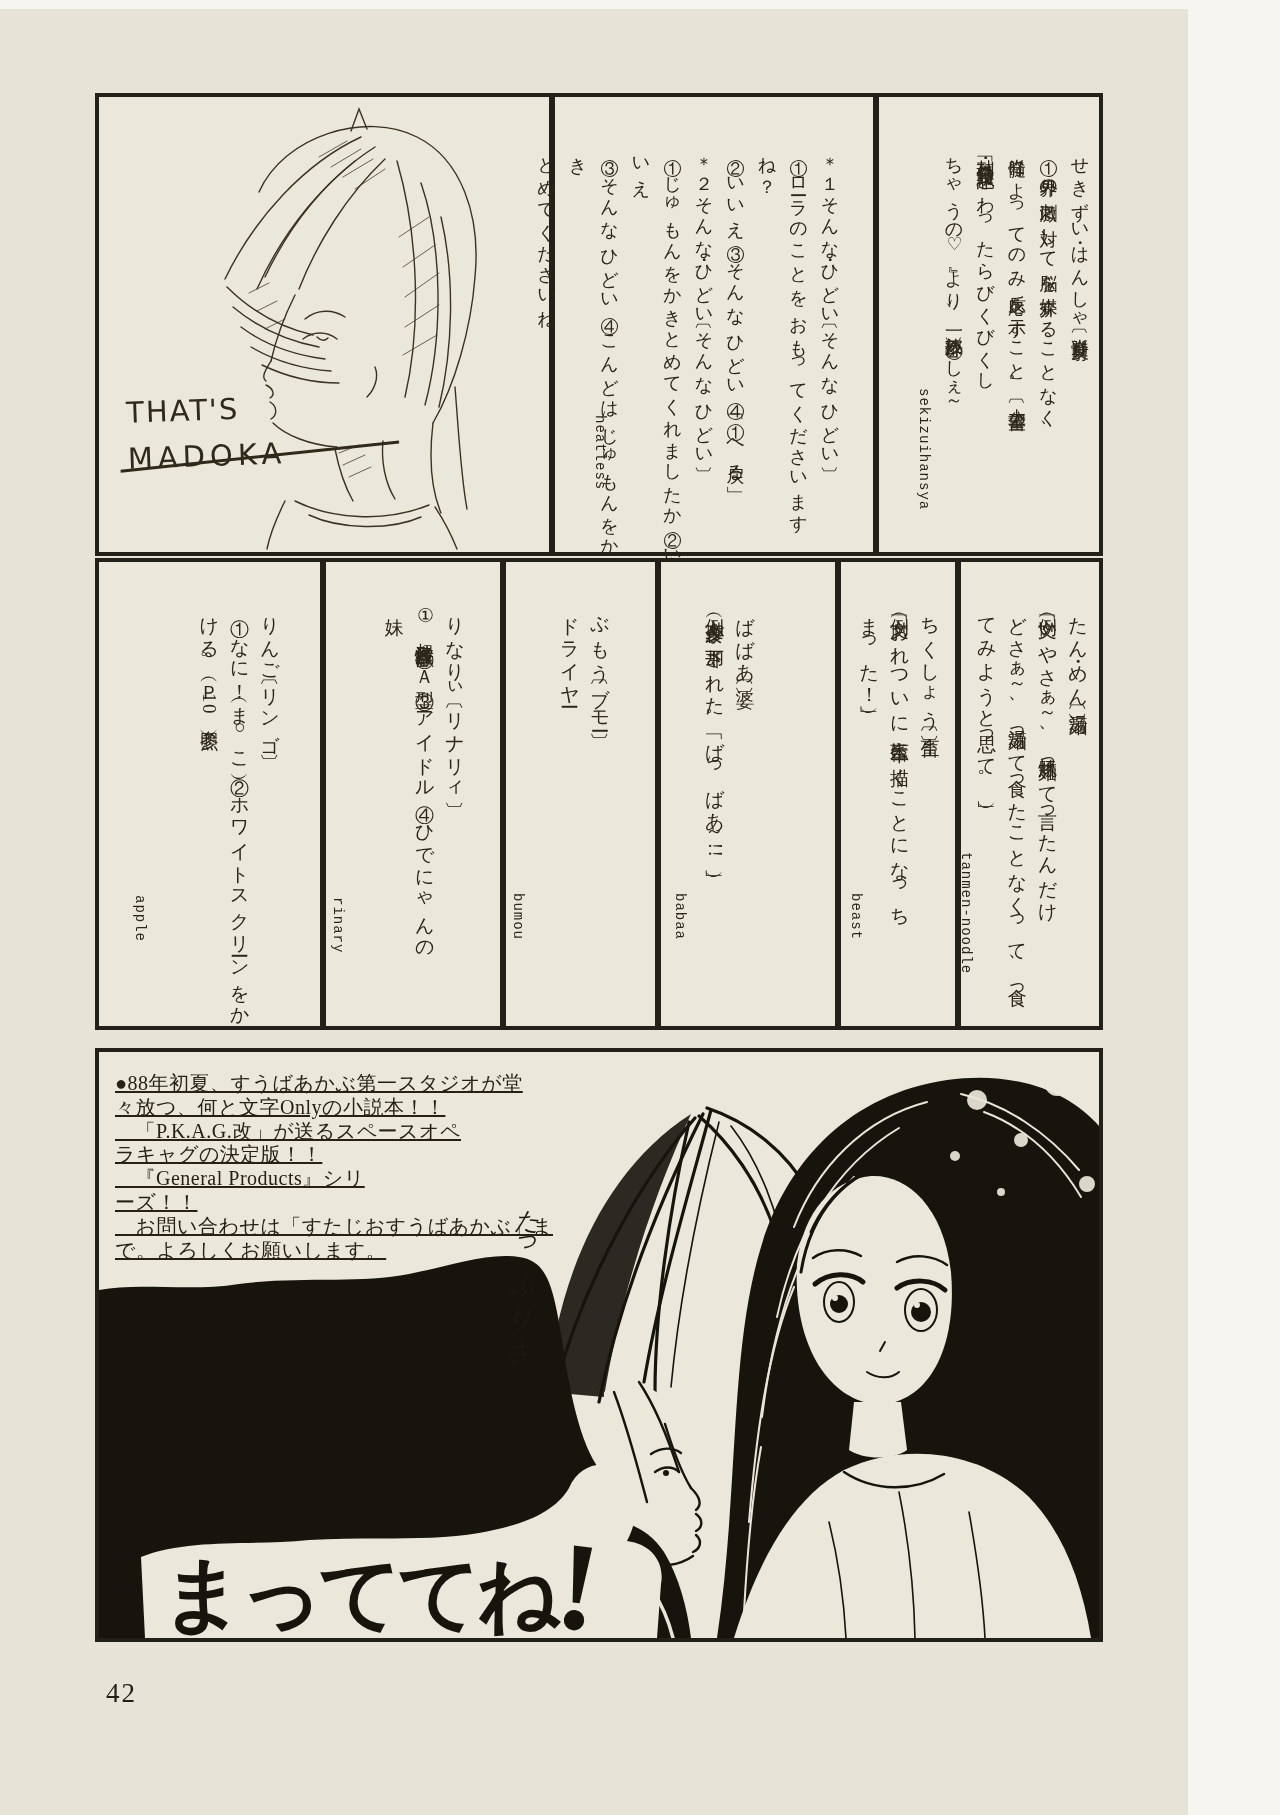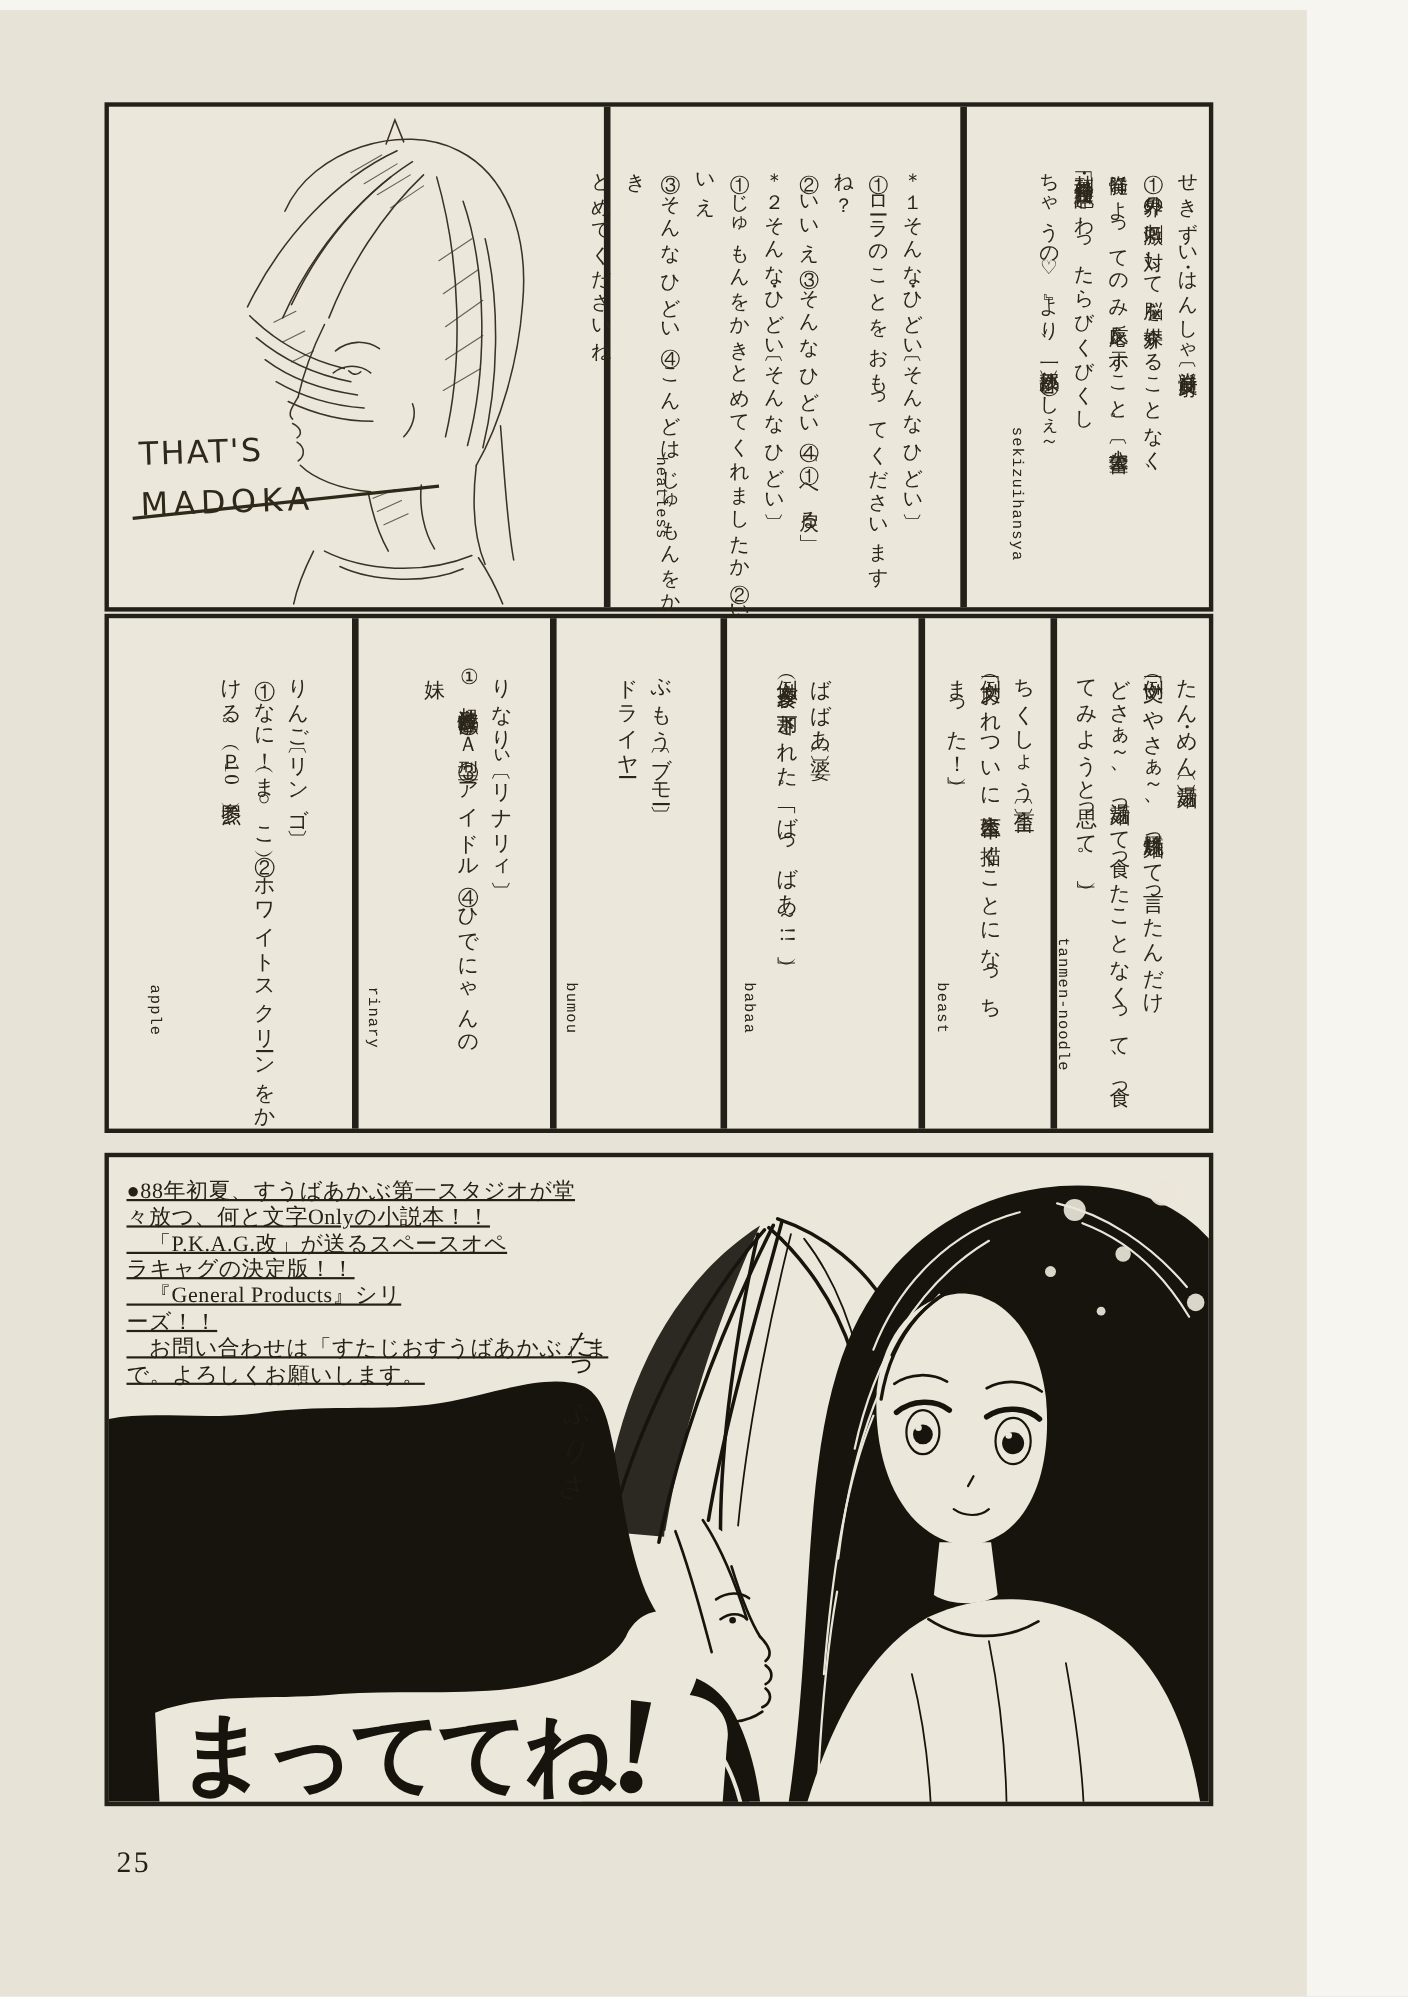--- a/index.html
+++ b/index.html
@@ -265,14 +265,14 @@
 　「P.K.A.G.改」が送るスペースオペ
 ラキャグの決定版！！
 　『General Products』シリ
 ーズ！！
 　お問い合わせは「すたじおすうばあかぶ」ま
 で。よろしくお願いします。</div>
 
     <div class="sidenote">たっぷりさ</div>
   </section>
 
-  <div class="pagenum">25</div>
+  <div class="pagenum">42</div>
 </div>
 
 </body></html>

